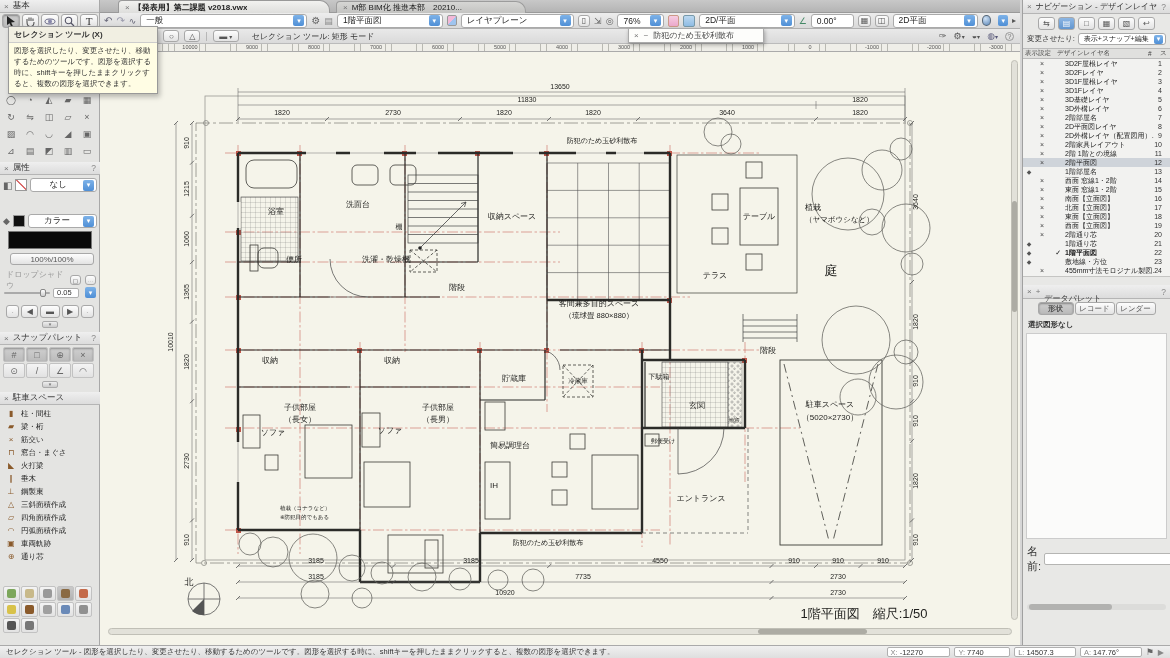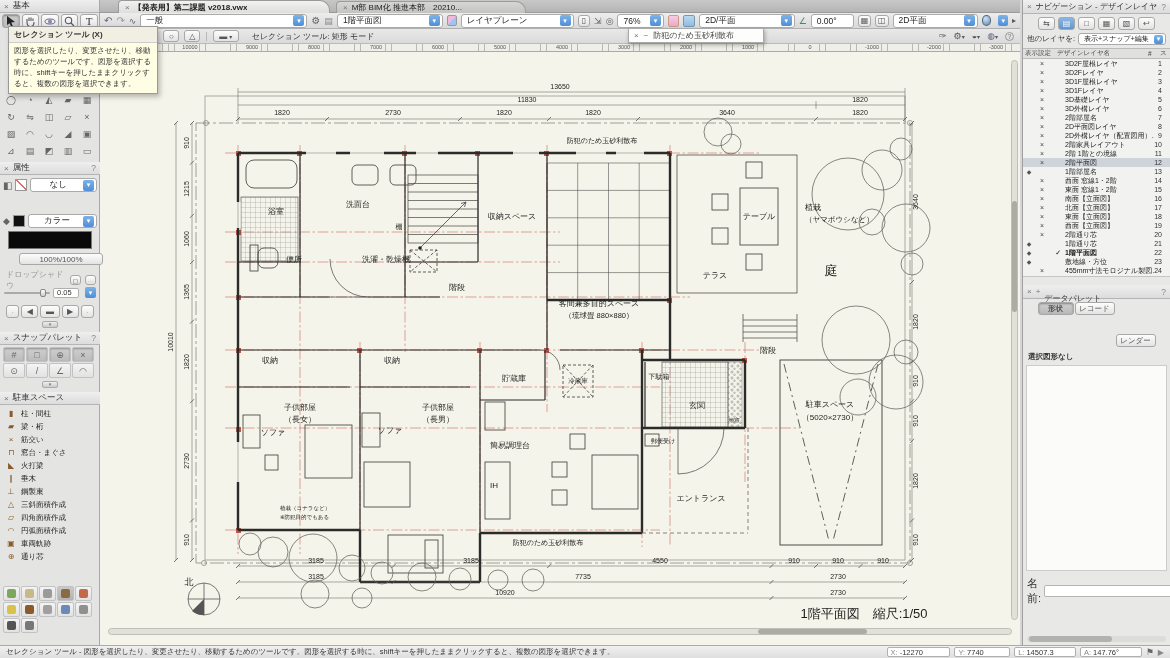--- a/index.html
+++ b/index.html
@@ -512,21 +512,21 @@
     </div>
     <div class="abs" style="left:3px;top:214px;width:94px;display:flex;align-items:center;gap:3px;">
       <span style="color:#666;font-size:9px;">◆</span>
       <span style="width:12px;height:12px;background:#111;border:1px solid #999;"></span>
       <div class="dd" style="flex:1;">
           <span class="lbl" style="text-align:center;">カラー</span>
           <span class="dda">▾</span>
         </div>
     </div>
     <div class="abs" style="left:8px;top:231px;width:84px;height:18px;background:#0a0a0a;border:1px solid #777;"></div>
-    <div class="abs tbtn" style="left:19px;top:253px;width:84px;height:12px;font-size:8px;">
+    <div class="abs tbtn" style="left:10px;top:253px;width:84px;height:12px;font-size:8px;">
         <span>100%/100%</span>
       </div>
     <div class="abs" style="left:6px;top:269px;width:90px;display:flex;align-items:center;gap:4px;color:#999;font-size:8px;">
       <span>ドロップシャドウ</span>
       <span class="tbtn" style="width:12px;height:10px;font-size:6px;">▢</span>
       <span class="tbtn" style="width:12px;height:10px;font-size:6px;color:#aaa;">…</span>
     </div>
     <div class="abs" style="left:4px;top:287px;width:92px;display:flex;align-items:center;gap:3px;">
       <span style="flex:1;height:2px;background:#aaa;border-radius:1px;position:relative;">
           <span style="position:absolute;right:4px;top:-3px;width:6px;height:8px;background:linear-gradient(#fff,#ccc);border:1px solid #888;border-radius:2px;"></span>
@@ -669,21 +669,21 @@
     </div>
     <div style="display:flex;gap:3px;justify-content:center;padding:3px 0 2px;">
       <span class="tbtn" style="width:17px;height:13px;font-size:8px;">⇆</span>
       <span class="tbtn" style="width:17px;height:13px;font-size:8px;background:linear-gradient(#8cb6e4,#6296cf);color:#fff;">▤</span>
       <span class="tbtn" style="width:17px;height:13px;font-size:8px;">□</span>
       <span class="tbtn" style="width:17px;height:13px;font-size:8px;">▦</span>
       <span class="tbtn" style="width:17px;height:13px;font-size:8px;">▧</span>
       <span class="tbtn" style="width:17px;height:13px;font-size:8px;">↩</span>
     </div>
     <div style="display:flex;align-items:center;gap:3px;padding:1px 4px 3px;">
-      <span style="font-size:7.5px;color:#333;white-space:nowrap;">他のレイヤを:</span>
+      <span style="font-size:7.5px;color:#333;white-space:nowrap;">変更させたり:</span>
       <div class="dd" style="flex:1;height:12px;font-size:7px;">
           <span class="lbl">表示+スナップ+編集</span>
           <span class="dda" style="width:9px;height:9px;">▾</span>
         </div>
     </div>
     <div style="display:flex;border-top:1px solid #bbb;border-bottom:1px solid #bbb;background:#e0e0de;height:11px;align-items:center;font-size:6.5px;color:#444;">
       <span style="width:34px;padding-left:2px;">表示設定</span>
       <span style="flex:1;">デザインレイヤ名</span>
       <span style="width:12px;">#</span>
       <span style="width:10px;">ス</span>
@@ -861,21 +861,21 @@
 
     <div class="palhead" style="height:14px;margin-top:8px;">
       <span class="closex">×</span>
       <span class="closex">+</span>
       <span style="font-size:8px;margin-top:13px;">データパレット</span>
       <span class="qmark">?</span>
     </div>
     <div style="display:flex;justify-content:center;gap:1px;padding:3px 0;">
       <span class="tbtn on" style="width:36px;height:13px;font-size:7.5px;">形状</span>
       <span class="tbtn" style="width:40px;height:13px;font-size:7.5px;">レコード</span>
-      <span class="tbtn" style="width:40px;height:13px;font-size:7.5px;margin-top:32px;">レンダー</span>
+      <span class="tbtn" style="width:40px;height:13px;font-size:7.5px;">レンダー</span>
     </div>
     <div style="font-size:7.5px;font-weight:bold;color:#333;padding:2px 5px;">選択図形なし</div>
     <div style="margin:1px 3px;height:206px;background:#fbfbfa;border:1px solid #ccc;"></div>
     <div style="display:flex;align-items:center;gap:3px;padding:4px 4px;">
       <span style="font-size:11px;color:#333;">名前:</span>
       <input style="flex: 1 1 0%; height: 12px; border: 1px solid rgb(181, 181, 179); border-radius: 2px; background: rgb(255, 255, 255);">
     </div>
     <div style="margin:26px 4px 0;height:6px;background:#dcdcda;border-radius:3px;position:relative;">
       <div style="position:absolute;left:2px;width:60%;height:6px;background:#b2b2b0;border-radius:3px;"></div>
     </div>

